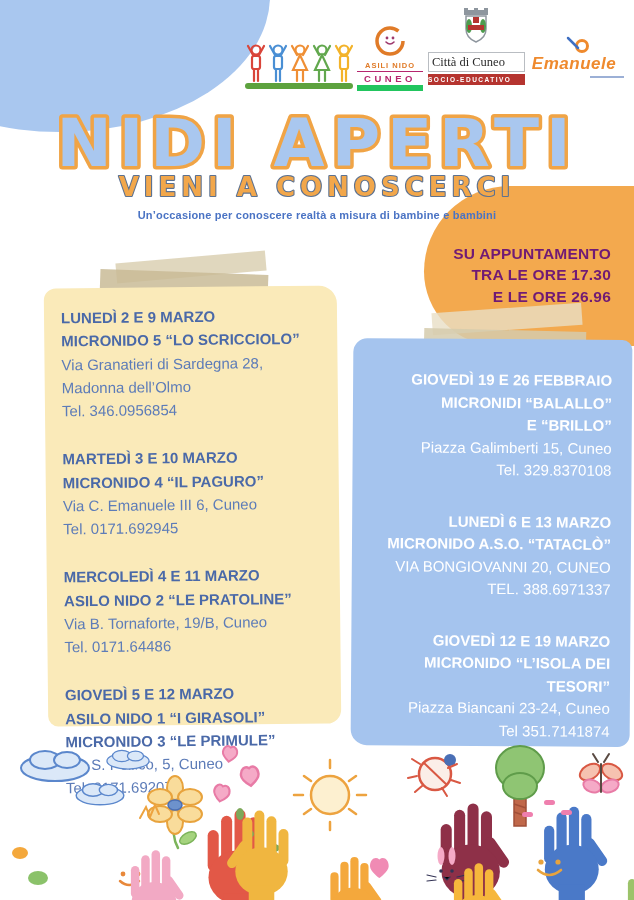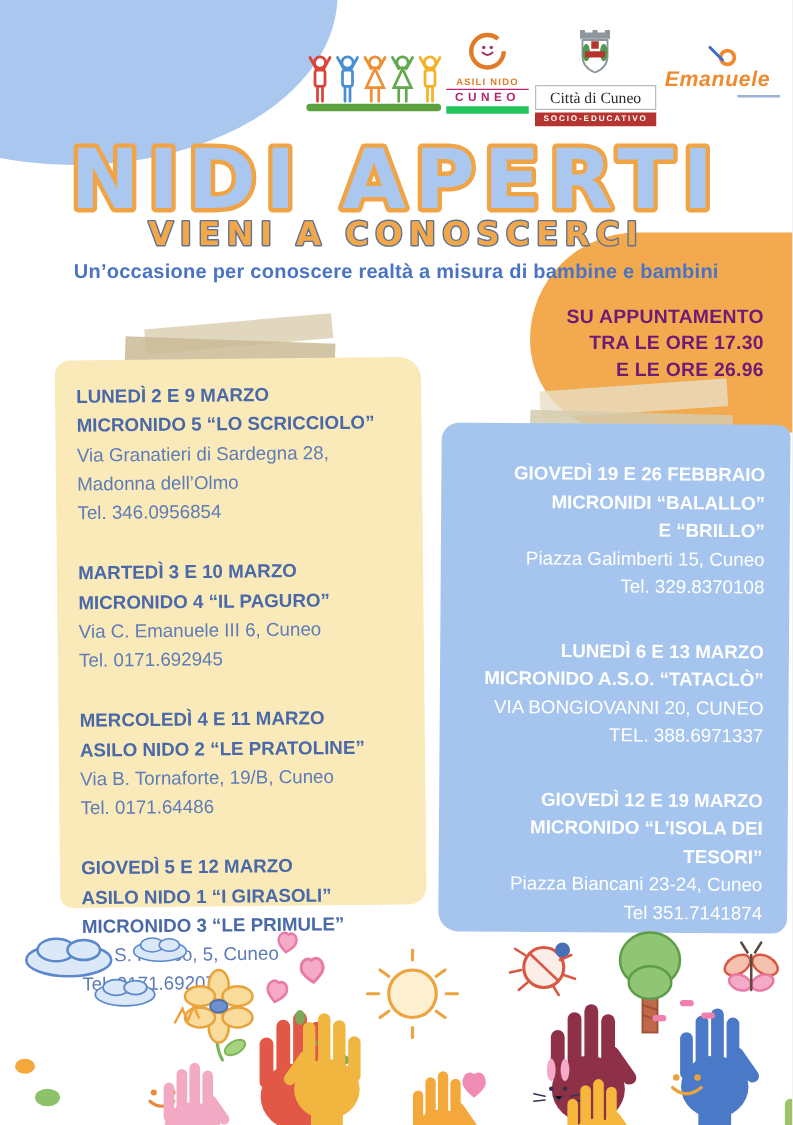--- a/index.html
+++ b/index.html
@@ -7,28 +7,28 @@
           font-family:"Liberation Sans","DejaVu Sans",sans-serif;margin:0 auto;}
   .abs{position:absolute;}
   
   .blob-blue{left:-150px;top:-140px;width:420px;height:272px;background:#a9c7ef;border-radius:50%;}
   .blob-orange{left:424px;top:186px;width:212px;height:160px;background:#f3a94e;border-radius:115px 0 0 100px;}
   
   .logo-row{left:0;top:0;width:634px;height:100px;}
   .asili-logo{left:357px;top:24px;width:66px;text-align:center;}
   .asili-l1{font-size:7.5px;font-weight:bold;color:#e07b28;letter-spacing:1px;margin-top:1px;}
   .asili-l2{font-size:9.5px;font-weight:bold;color:#b5256e;letter-spacing:3.5px;border-top:1px solid #b5256e;border-bottom:6px solid #22c55e;padding:1px 0;margin-top:1px;}
-  .citta-logo{left:428px;top:24px;width:97px;text-align:center;}
+  .citta-logo{left:428px;top:8px;width:97px;text-align:left;}
   .citta-box{border:1px solid #b9bdc2;background:#fff;padding:2px 3px 1px 3px;font-family:"Liberation Serif","DejaVu Serif",serif;font-size:12.5px;color:#2b2b2b;}
   .citta-banner{background:#b5342f;color:#fff;font-size:6.5px;font-weight:bold;letter-spacing:1.5px;padding:2px 0;margin-top:2px;}
   .crescendo-logo{left:520px;top:36px;width:108px;text-align:center;}
   .crescendo-name{font-size:17px;font-weight:bold;font-style:italic;color:#ef8a2e;letter-spacing:.5px;}
   .crescendo-sub{width:34px;height:2px;background:#4a6fb5;opacity:.55;margin:2px 4px 0 auto;}
   
-  .tagline{left:0;top:209px;width:634px;text-align:center;font-size:16px;font-weight:bold;color:#4a73c4;letter-spacing:.2px;}
+  .tagline{left:0;top:209px;width:634px;text-align:center;font-size:11px;font-weight:bold;color:#4a73c4;letter-spacing:.2px;}
   
   .appointment{left:415px;top:243px;width:196px;text-align:right;color:#701a75;font-weight:bold;font-size:15.5px;line-height:1.38;letter-spacing:.2px;}
   
   .tape{position:absolute;}
   
   .card{position:absolute;box-sizing:border-box;}
   .card-yellow{left:46px;top:287px;width:293px;height:438px;background:#faeab9;border-radius:12px 18px 14px 10px;transform:rotate(-0.6deg);padding:18px 10px 0 17px;}
   .card-blue{left:352px;top:339px;width:279px;height:407px;background:#a5c4ee;border-radius:14px 10px 12px 16px;transform:rotate(0.4deg);padding:30px 20px 0 10px;text-align:right;}
   .entry{margin-bottom:25px;}
   .card-blue .entry{margin-bottom:29px;}

